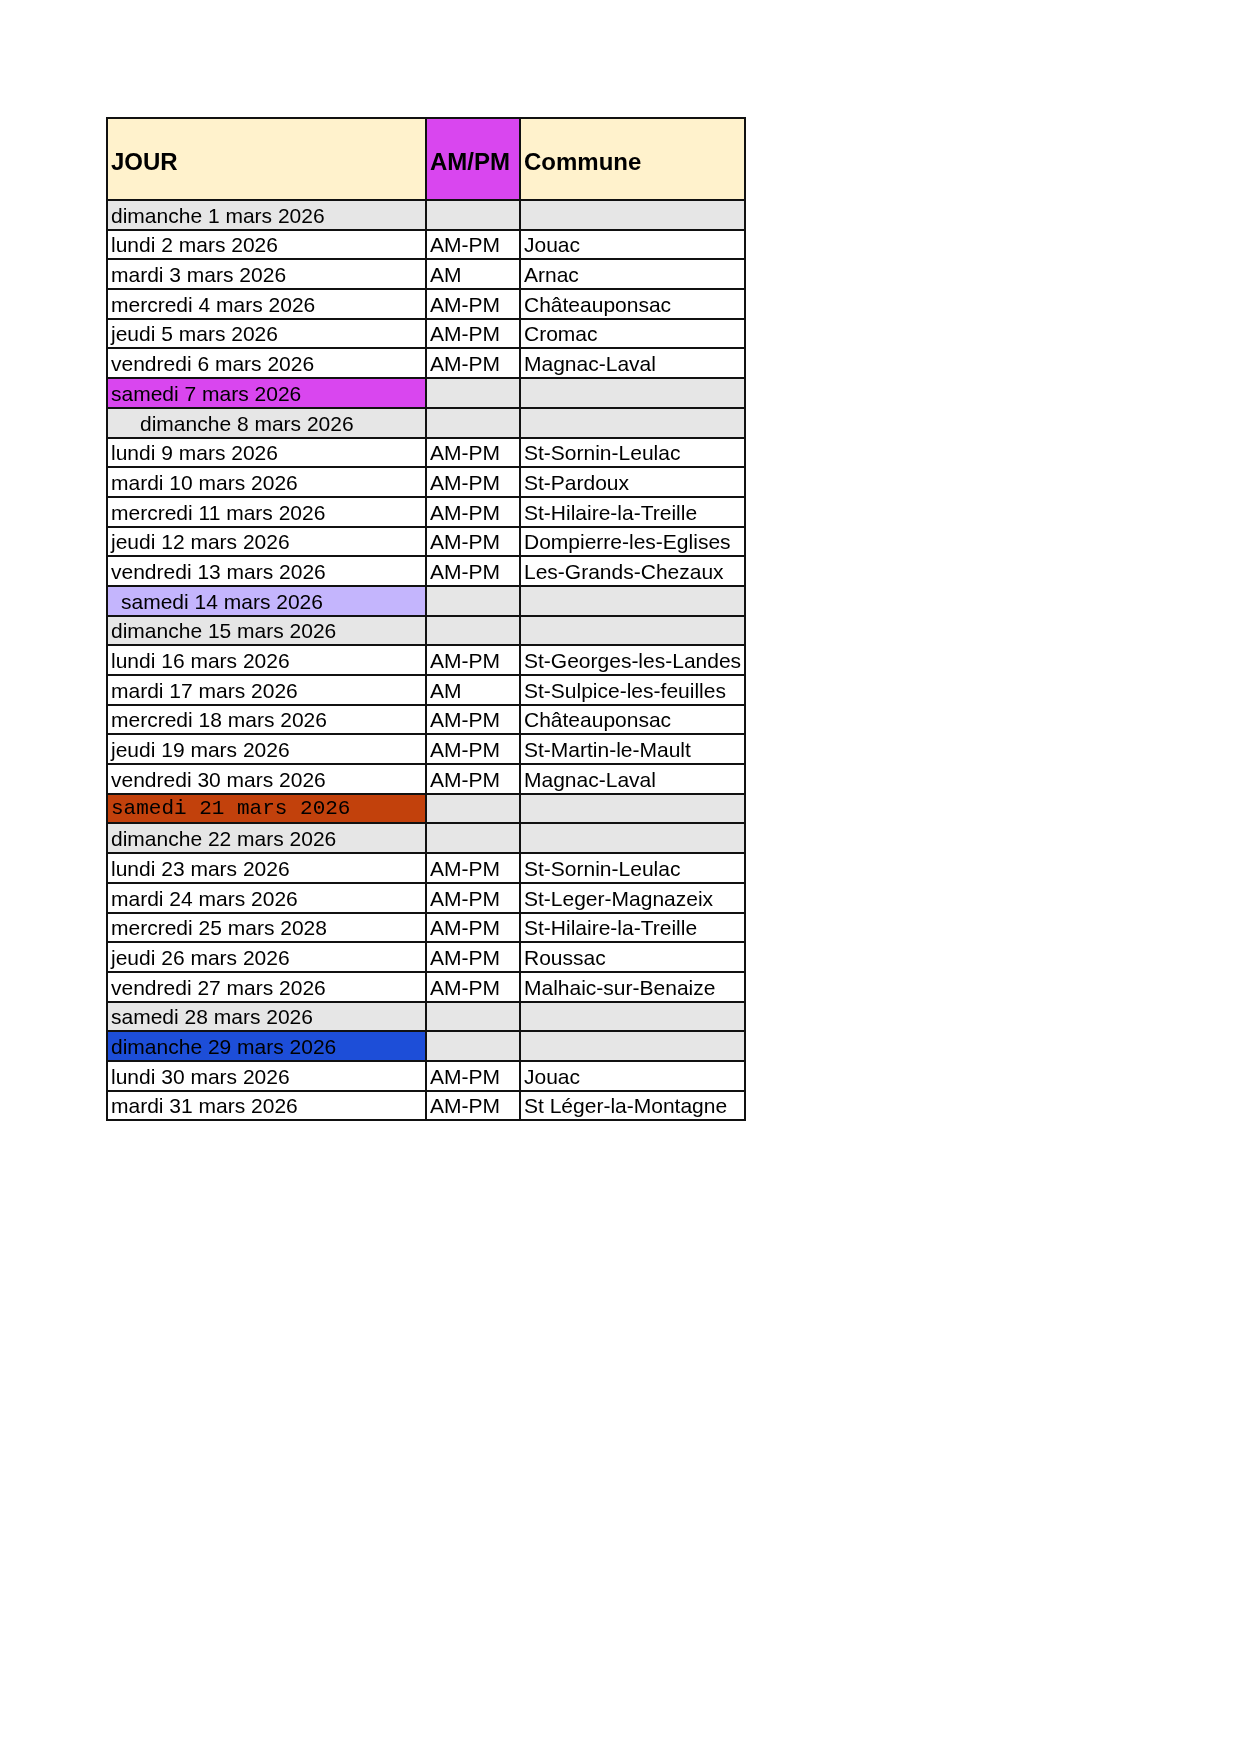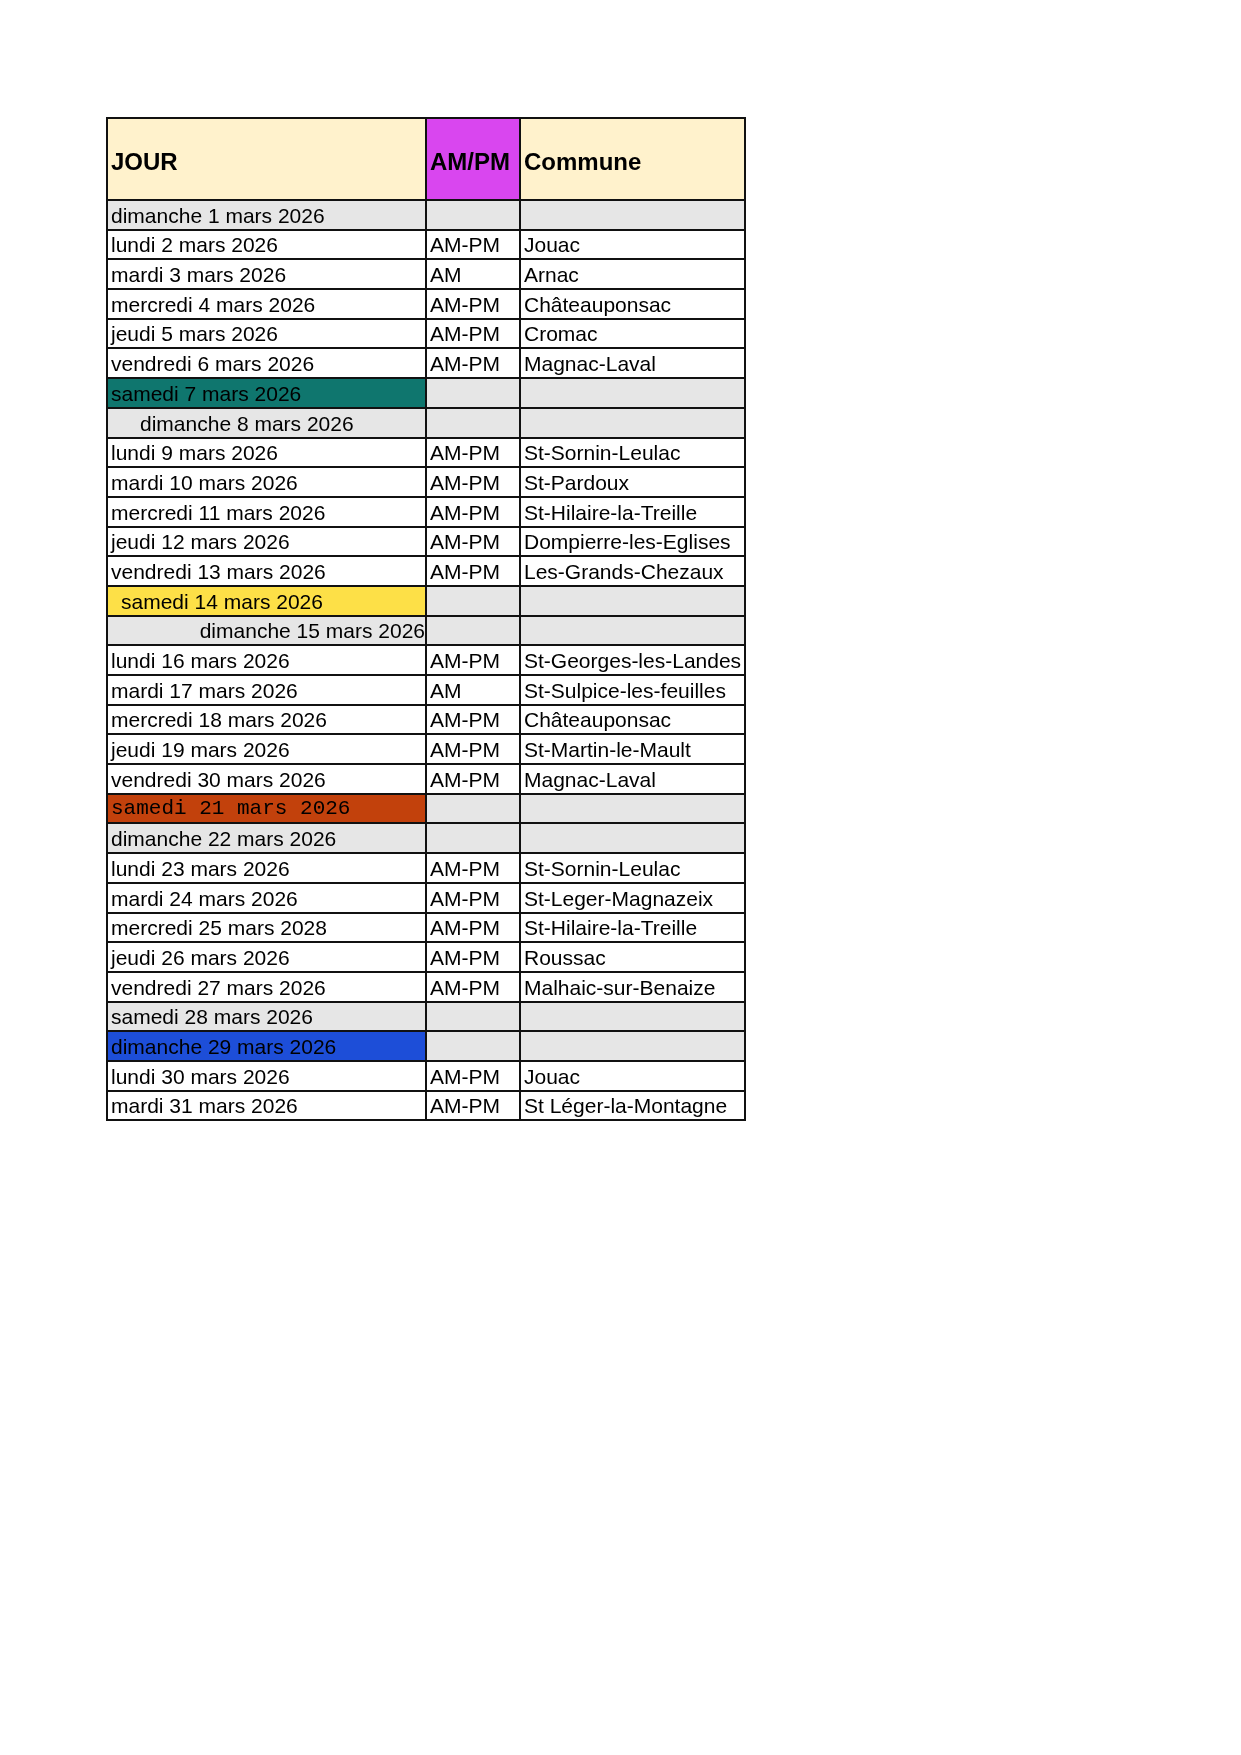--- a/index.html
+++ b/index.html
@@ -54,21 +54,21 @@
         <td>jeudi 5 mars 2026</td>
         <td>AM-PM</td>
         <td>Cromac</td>
       </tr>
       <tr>
         <td>vendredi 6 mars 2026</td>
         <td>AM-PM</td>
         <td>Magnac-Laval</td>
       </tr>
       <tr class="weekend">
-        <td style="background: #0f766e; margin-left: 44px;">samedi 7 mars 2026</td>
+        <td style="background: #d946ef; margin-left: 44px;">samedi 7 mars 2026</td>
         <td style="background: rgb(230, 230, 230);"></td>
         <td style="background: rgb(230, 230, 230);"></td>
       </tr>
       <tr class="weekend">
         <td style="background: rgb(230, 230, 230); padding-left: 32px;">dimanche 8 mars 2026</td>
         <td style="background: rgb(230, 230, 230);"></td>
         <td style="background: rgb(230, 230, 230);"></td>
       </tr>
       <tr>
         <td>lundi 9 mars 2026</td>
@@ -89,26 +89,26 @@
         <td>jeudi 12 mars 2026</td>
         <td>AM-PM</td>
         <td>Dompierre-les-Eglises</td>
       </tr>
       <tr>
         <td>vendredi 13 mars 2026</td>
         <td>AM-PM</td>
         <td>Les-Grands-Chezaux</td>
       </tr>
       <tr class="weekend">
-        <td style="background: #fde047; padding-left: 13px;">samedi 14 mars 2026</td>
+        <td style="background: #c4b5fd; padding-left: 13px;">samedi 14 mars 2026</td>
         <td style="background: rgb(230, 230, 230);"></td>
         <td style="background: rgb(230, 230, 230);"></td>
       </tr>
       <tr class="weekend">
-        <td style="background: rgb(230, 230, 230); text-align: right;">dimanche 15 mars 2026</td>
+        <td style="background: rgb(230, 230, 230);">dimanche 15 mars 2026</td>
         <td style="background: rgb(230, 230, 230);"></td>
         <td style="background: rgb(230, 230, 230);"></td>
       </tr>
       <tr>
         <td>lundi 16 mars 2026</td>
         <td>AM-PM</td>
         <td>St-Georges-les-Landes</td>
       </tr>
       <tr>
         <td>mardi 17 mars 2026</td>

